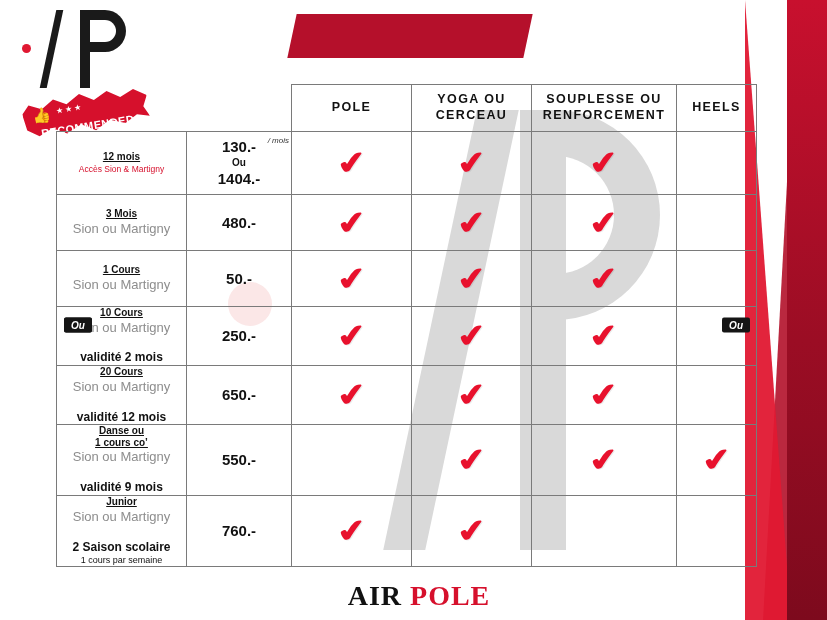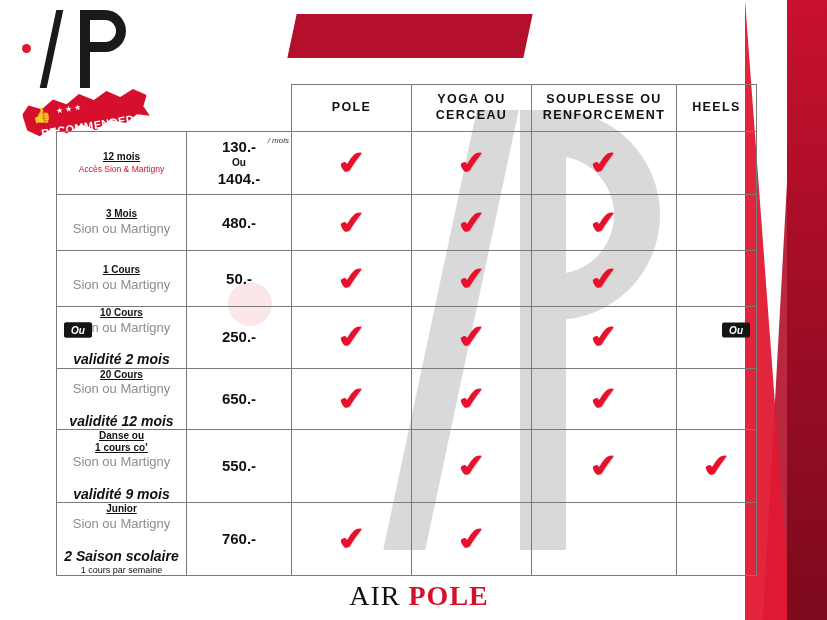--- a/index.html
+++ b/index.html
@@ -240,23 +240,22 @@
     font-size: 13px;
     color: #8d8d8d;
     display: block;
     margin-top: 2px;
   }
   .rn-sub.red {
     color: #d6102c;
     font-size: 8.5px;
   }
   .rn-valid {
-    font-size: 14px;
+    font-size: 12px;
     color: #111111;
-    font-style: italic;
     font-weight: bold;
     display: block;
     margin-top: 16px;
   }
   .rn-note {
     font-size: 9px;
     color: #111111;
     display: block;
     margin-top: 1px;
   }
@@ -312,21 +311,21 @@
   
   .footer {
     position: absolute;
     left: 0; top: 580px;
     width: 790px;
     text-align: center;
   }
   .footer .air {
     font-family: "Liberation Serif", serif;
     font-size: 28px;
-    font-weight: normal;
+    font-weight: bold;
     letter-spacing: 1px;
     color: #111111;
     margin-left: 48px;
   }
   .footer .pole {
     font-family: "Liberation Serif", serif;
     font-size: 28px;
     font-weight: bold;
     letter-spacing: 1px;
     color: #d6102c;

